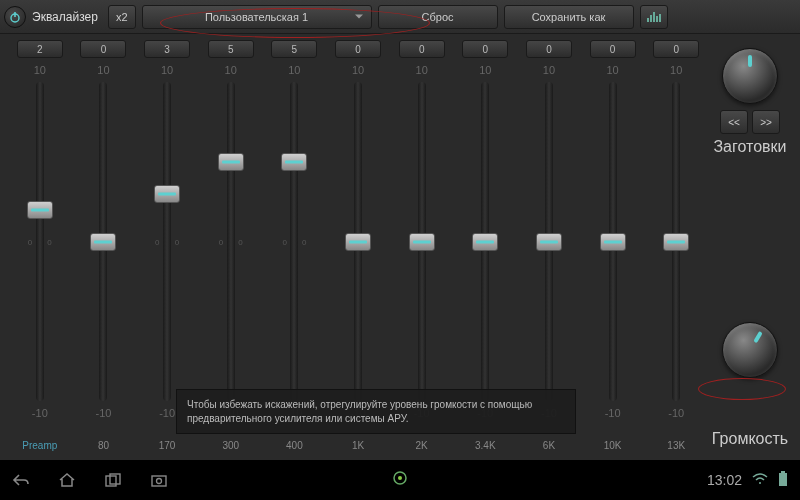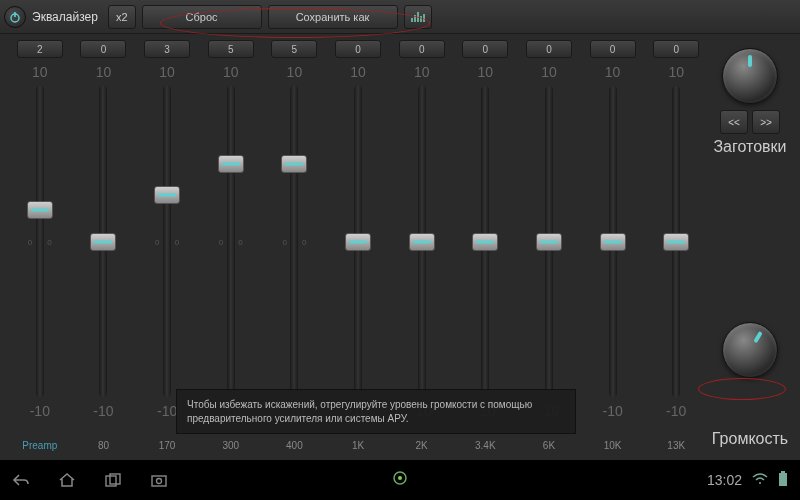--- a/index.html
+++ b/index.html
@@ -78,21 +78,21 @@
 }
 .val-box {
   width: 46px; height: 18px;
   background: linear-gradient(#454545, #2c2c2c);
   border: 1px solid #1a1a1a;
   border-radius: 3px;
   color: #bbb; font-size: 10px;
   display: flex; align-items: center; justify-content: center;
   margin-bottom: 4px;
 }
-.scale-top, .scale-bot { font-size: 14px; color: #666; margin: 2px 4px; }
+.scale-top, .scale-bot { font-size: 11px; color: #666; margin: 2px 4px; }
 .track {
   width: 8px; flex: 1;
   background: linear-gradient(to right, #1a1a1a, #333, #1a1a1a);
   border-radius: 4px;
   position: relative;
   margin: 4px 0;
 }
 .tick { position: absolute; left: -8px; font-size: 8px; color: #555; transform: translateY(-50%); }
 .tick.r { left: auto; right: -8px; }
 .thumb {
@@ -168,20 +168,23 @@
 
 <div class="toolbar">
   <div class="power-btn">
     <svg width="12" height="12" viewBox="0 0 12 12">
         <circle cx="6" cy="7" r="4" fill="none" stroke="#5dd0d0" stroke-width="1.4"></circle>
         <line x1="6" y1="1" x2="6" y2="6" stroke="#5dd0d0" stroke-width="1.6"></line>
       </svg>
   </div>
   <div class="title">Эквалайзер</div>
   <div class="btn small">x2</div>
+  <div class="btn preset-dd">
+    <span>Пользовательская 1</span>
+  </div>
   <div class="btn reset">Сброс</div>
   <div class="btn saveas">Сохранить как</div>
   <div class="btn spectrum-btn">
     <div class="spectrum-bars">
       <span style="height:4px"></span>
         <span style="height:7px"></span>
         <span style="height:10px"></span>
         <span style="height:6px"></span>
         <span style="height:8px"></span>
     </div>

